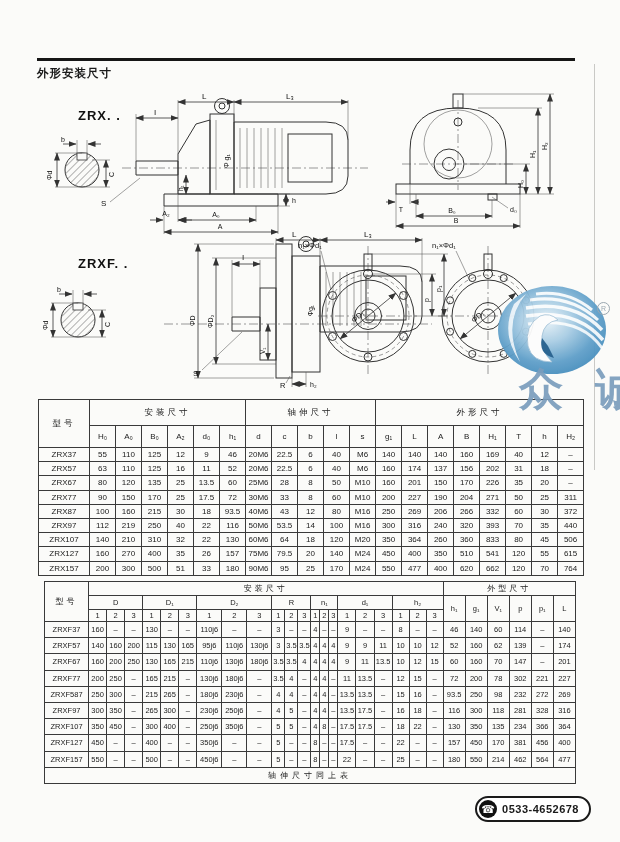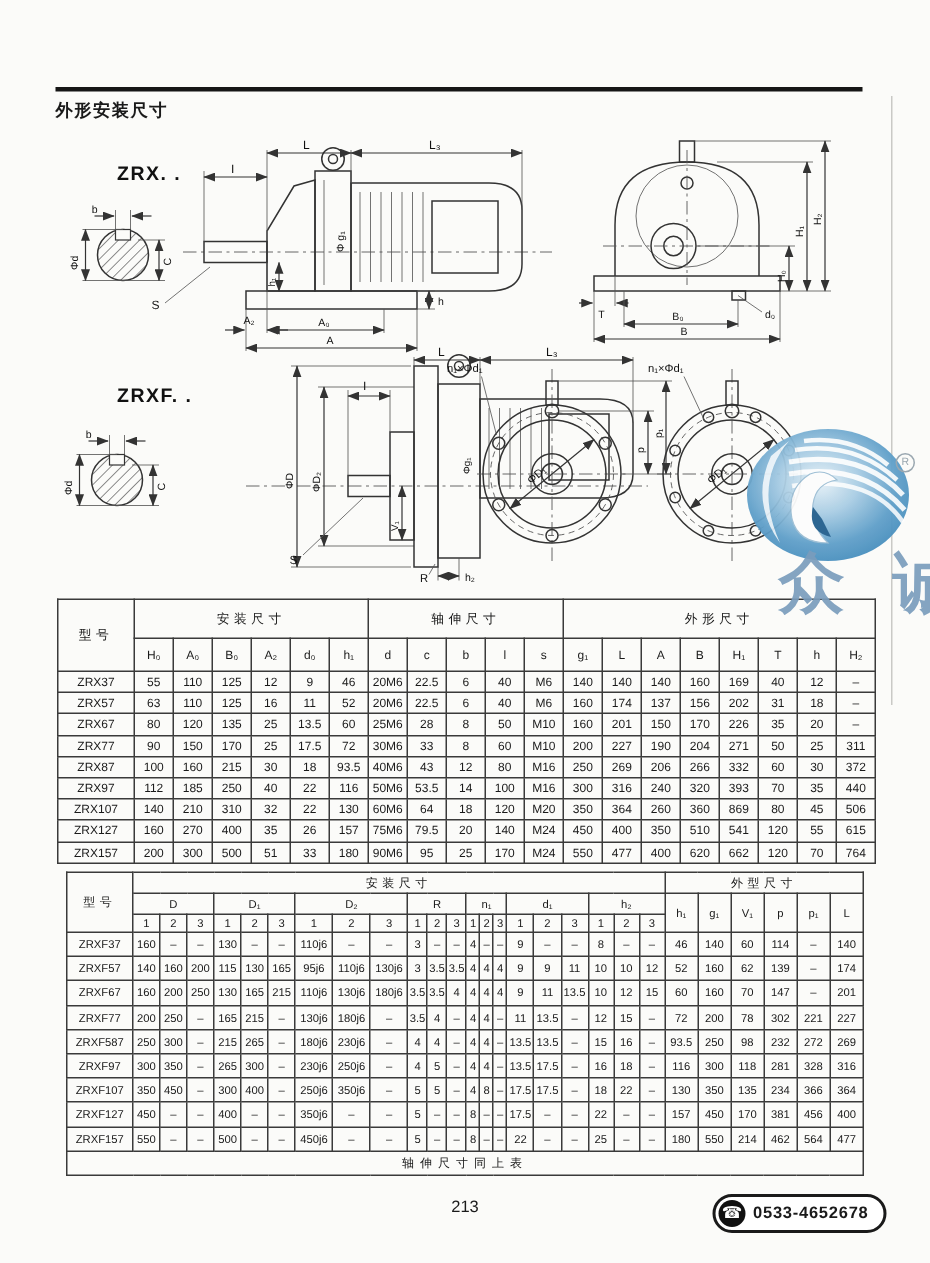--- a/index.html
+++ b/index.html
@@ -468,21 +468,21 @@
             <td>206</td>
             <td>266</td>
             <td>332</td>
             <td>60</td>
             <td>30</td>
             <td>372</td>
           </tr>
           <tr>
             <td>ZRX97</td>
             <td>112</td>
-            <td>185</td>
+            <td>219</td>
             <td>250</td>
             <td>40</td>
             <td>22</td>
             <td>116</td>
             <td>50M6</td>
             <td>53.5</td>
             <td>14</td>
             <td>100</td>
             <td>M16</td>
             <td>300</td>
@@ -504,21 +504,21 @@
             <td>130</td>
             <td>60M6</td>
             <td>64</td>
             <td>18</td>
             <td>120</td>
             <td>M20</td>
             <td>350</td>
             <td>364</td>
             <td>260</td>
             <td>360</td>
-            <td>869</td>
+            <td>833</td>
             <td>80</td>
             <td>45</td>
             <td>506</td>
           </tr>
           <tr>
             <td>ZRX127</td>
             <td>160</td>
             <td>270</td>
             <td>400</td>
             <td>35</td>
@@ -894,19 +894,18 @@
           </tr>
         </tbody>
       <tfoot>
         <tr>
           <td colspan="28">轴伸尺寸同上表</td>
         </tr>
       </tfoot>
     </table>
   </div>
 
-  <div class="pagenum">213</div>
   <div class="phone-badge">
     <span class="phone-icon">☎</span>
     <span class="phone-num">0533-4652678</span>
   </div>
 
 </div>
 
 </body></html>

